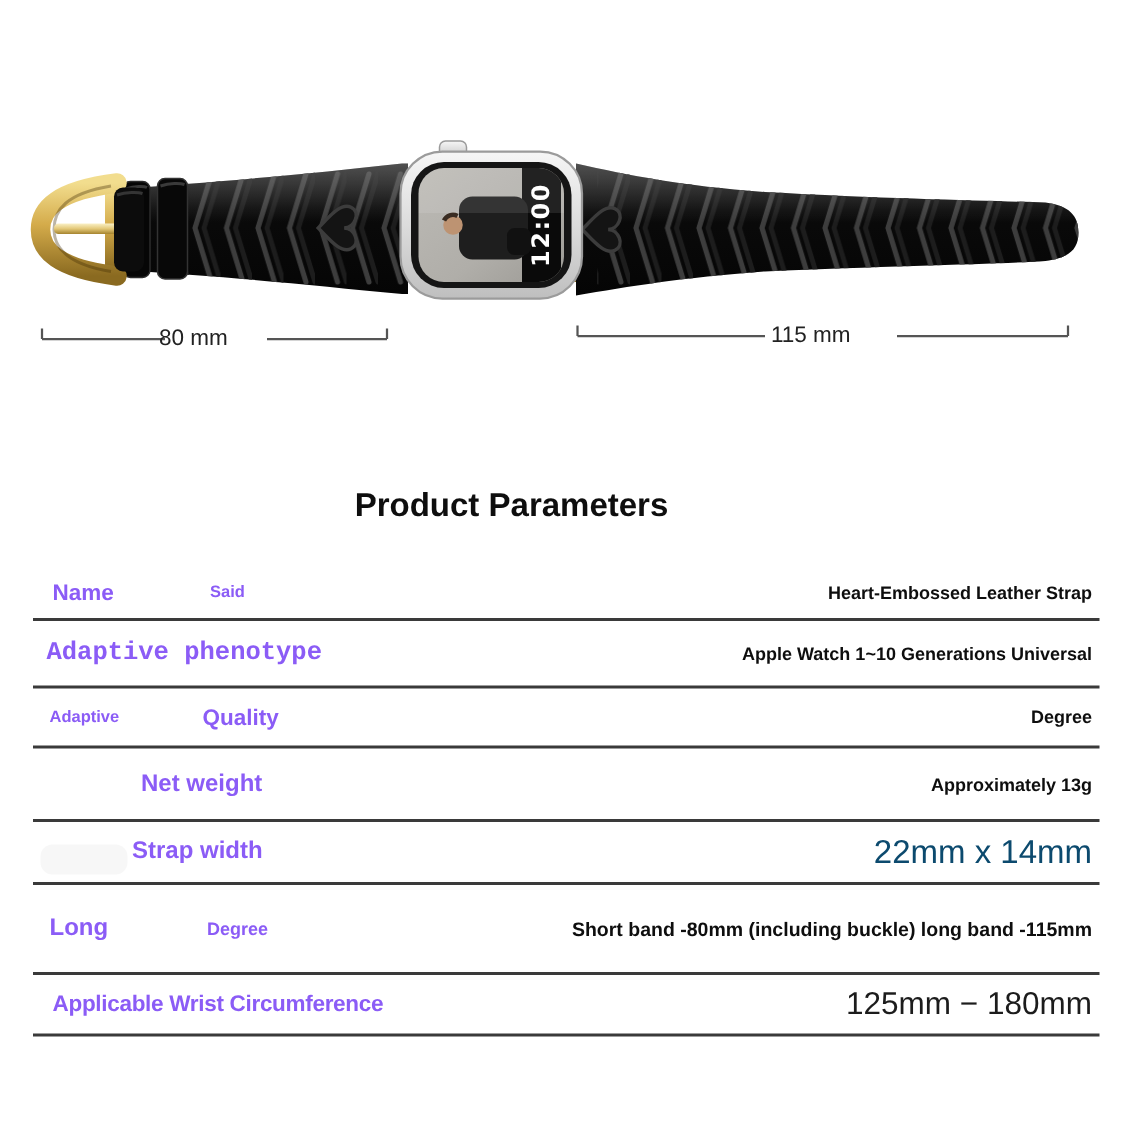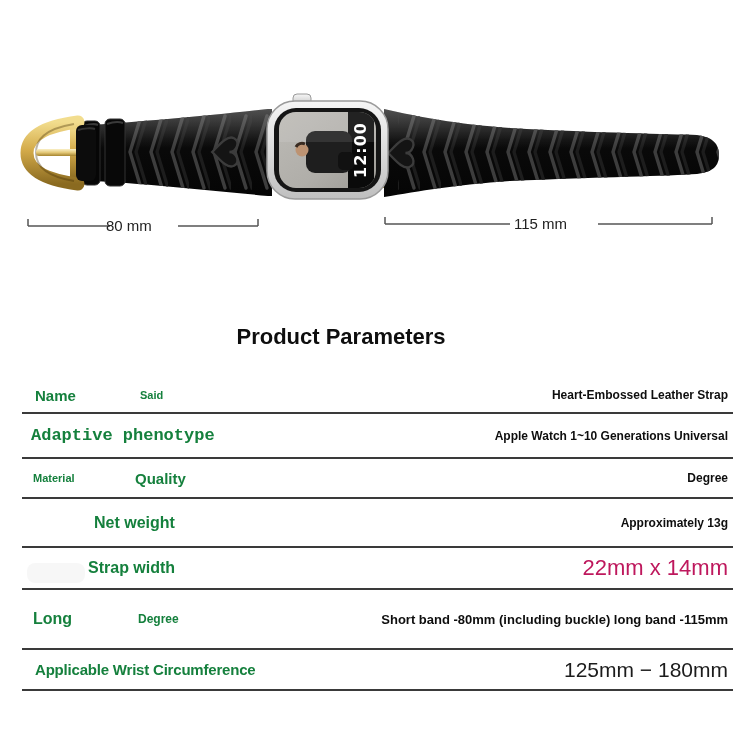--- a/index.html
+++ b/index.html
@@ -23,27 +23,27 @@
   .page-title {
     position:absolute; left:0; top:324px; width:682px; text-align:center;
     font-size:22px; font-weight:bold; color:#0e0e0e; letter-spacing:0px;
   }
   .params { position:absolute; left:22px; top:378px; width:711px; }
   .row {
     display:flex; align-items:center; justify-content:space-between;
     border-bottom:2px solid #3a3a3a; box-sizing:border-box; background:transparent;
   }
   .left { display:flex; align-items:center; }
-  .lab, .sub { font-weight:bold; color:#15803d; white-space:nowrap; }
+  .lab, .sub { font-weight:bold; color:#8b5cf6; white-space:nowrap; }
   .val { font-weight:bold; color:#0e0e0e; text-align:left; padding-right:5px; white-space:nowrap; }
   .r1 { height:36px; } .r1 .lab{ font-size:15px; margin-left:13px; width:105px; } .r1 .sub{ font-size:11px; } .r1 .val{ font-size:12px; }
   .r2 { height:45px; } .r2 .lab{ font-size:17px; margin-left:9px;font-family:Liberation Mono, monospace; } .r2 .val{ font-size:12px; }
   .r3 { height:40px; } .r3 .lab{ font-size:11px; margin-left:11px; width:102px; } .r3 .sub{ font-size:15px; } .r3 .val{ font-size:12px; }
   .r4 { height:49px; } .r4 .lab{ font-size:16px; margin-left:72px; } .r4 .val{ font-size:12px; }
-  .r5 { height:42px; } .r5 .lab{ font-size:16px; margin-left:66px; } .r5 .val{ font-size:22px; font-weight:normal; color:#be185d; }
+  .r5 { height:42px; } .r5 .lab{ font-size:16px; margin-left:66px; } .r5 .val{ font-size:22px; font-weight:normal; color:#0c4a6e; }
   .r6 { height:60px; } .r6 .lab{ font-size:16px; margin-left:11px; width:105px; } .r6 .sub{ font-size:12px; } .r6 .val{ font-size:13px; }
   .r7 { height:41px; } .r7 .lab{ font-size:15px; margin-left:13px; letter-spacing:-0.2px; } .r7 .val{ font-size:21px; font-weight:normal; color:#1c1c1c; }
   .watermark {
     position:absolute; left:27px; top:563px; width:58px; height:20px;
     background:#f3f3f3; border-radius:8px; opacity:.7;
   }
 </style>
 </head>
 <body>
 
@@ -180,21 +180,21 @@
     <span class="val">Heart-Embossed Leather Strap</span>
   </div>
   <div class="row r2">
     <div class="left">
       <span class="lab">Adaptive phenotype</span>
     </div>
     <span class="val">Apple Watch 1~10 Generations Universal</span>
   </div>
   <div class="row r3">
     <div class="left">
-      <span class="lab">Material</span>
+      <span class="lab">Adaptive</span>
       <span class="sub">Quality</span>
     </div>
     <span class="val">Degree</span>
   </div>
   <div class="row r4">
     <div class="left">
       <span class="lab">Net weight</span>
     </div>
     <span class="val">Approximately 13g</span>
   </div>

